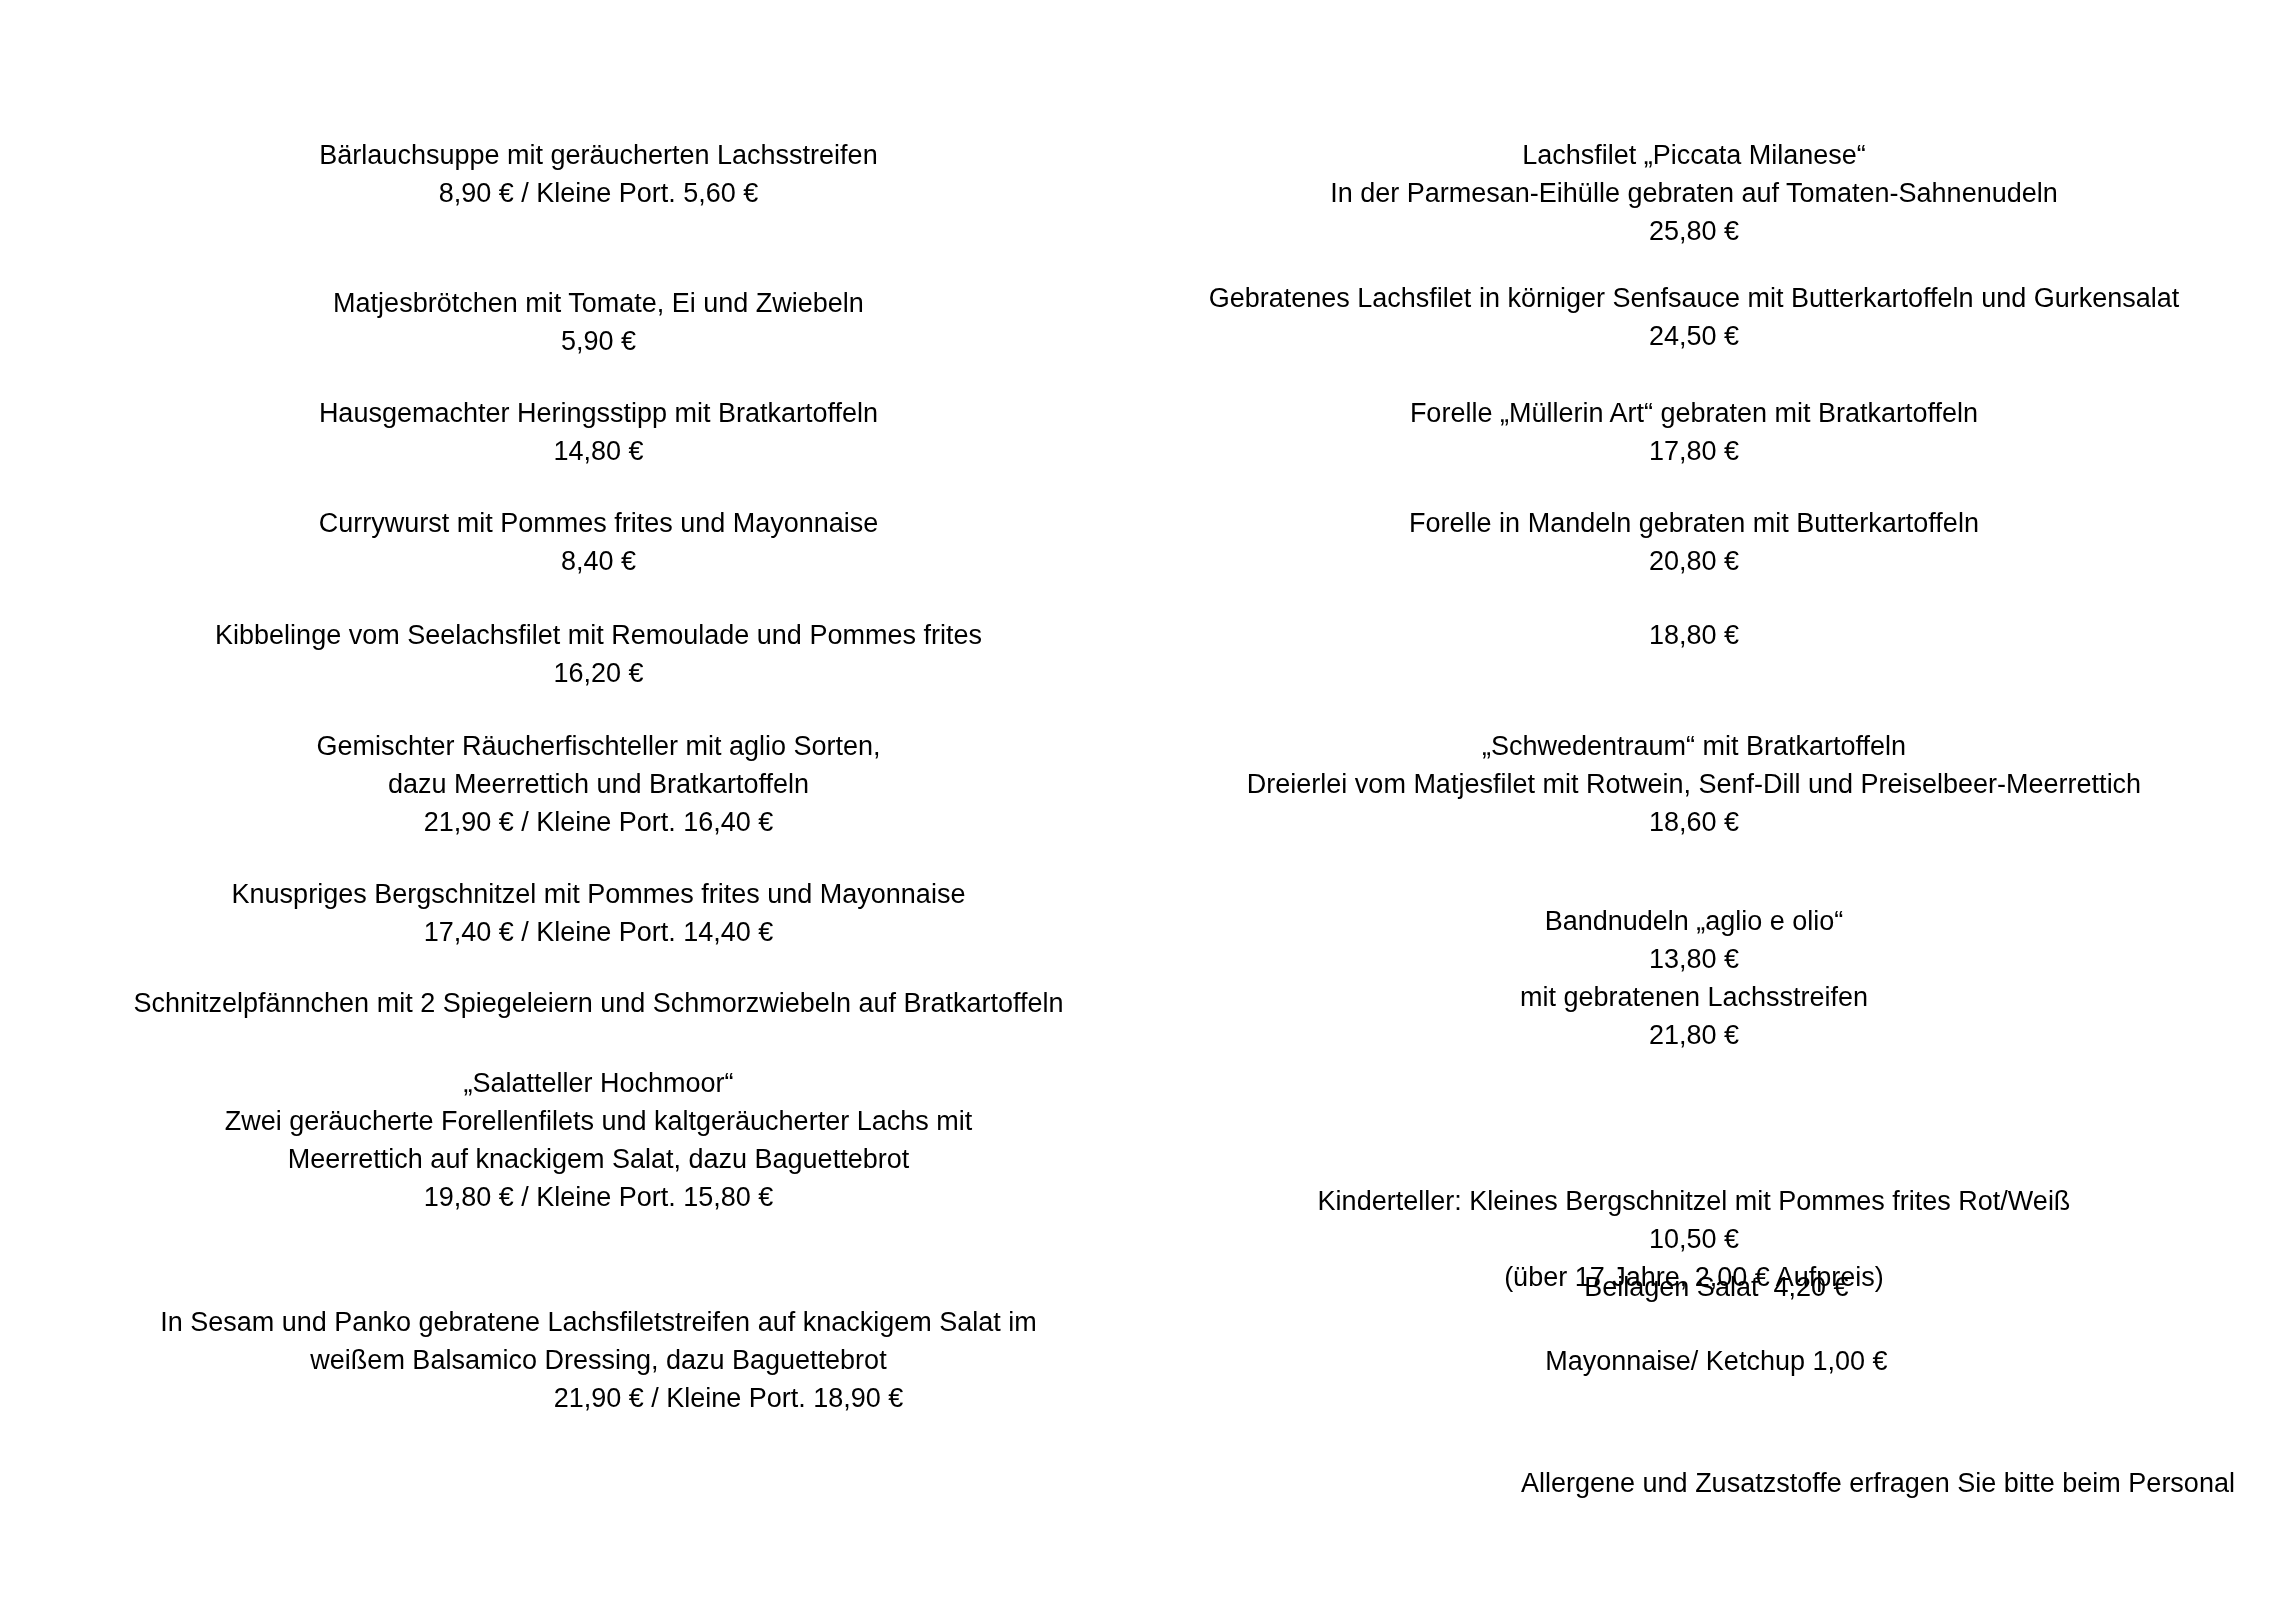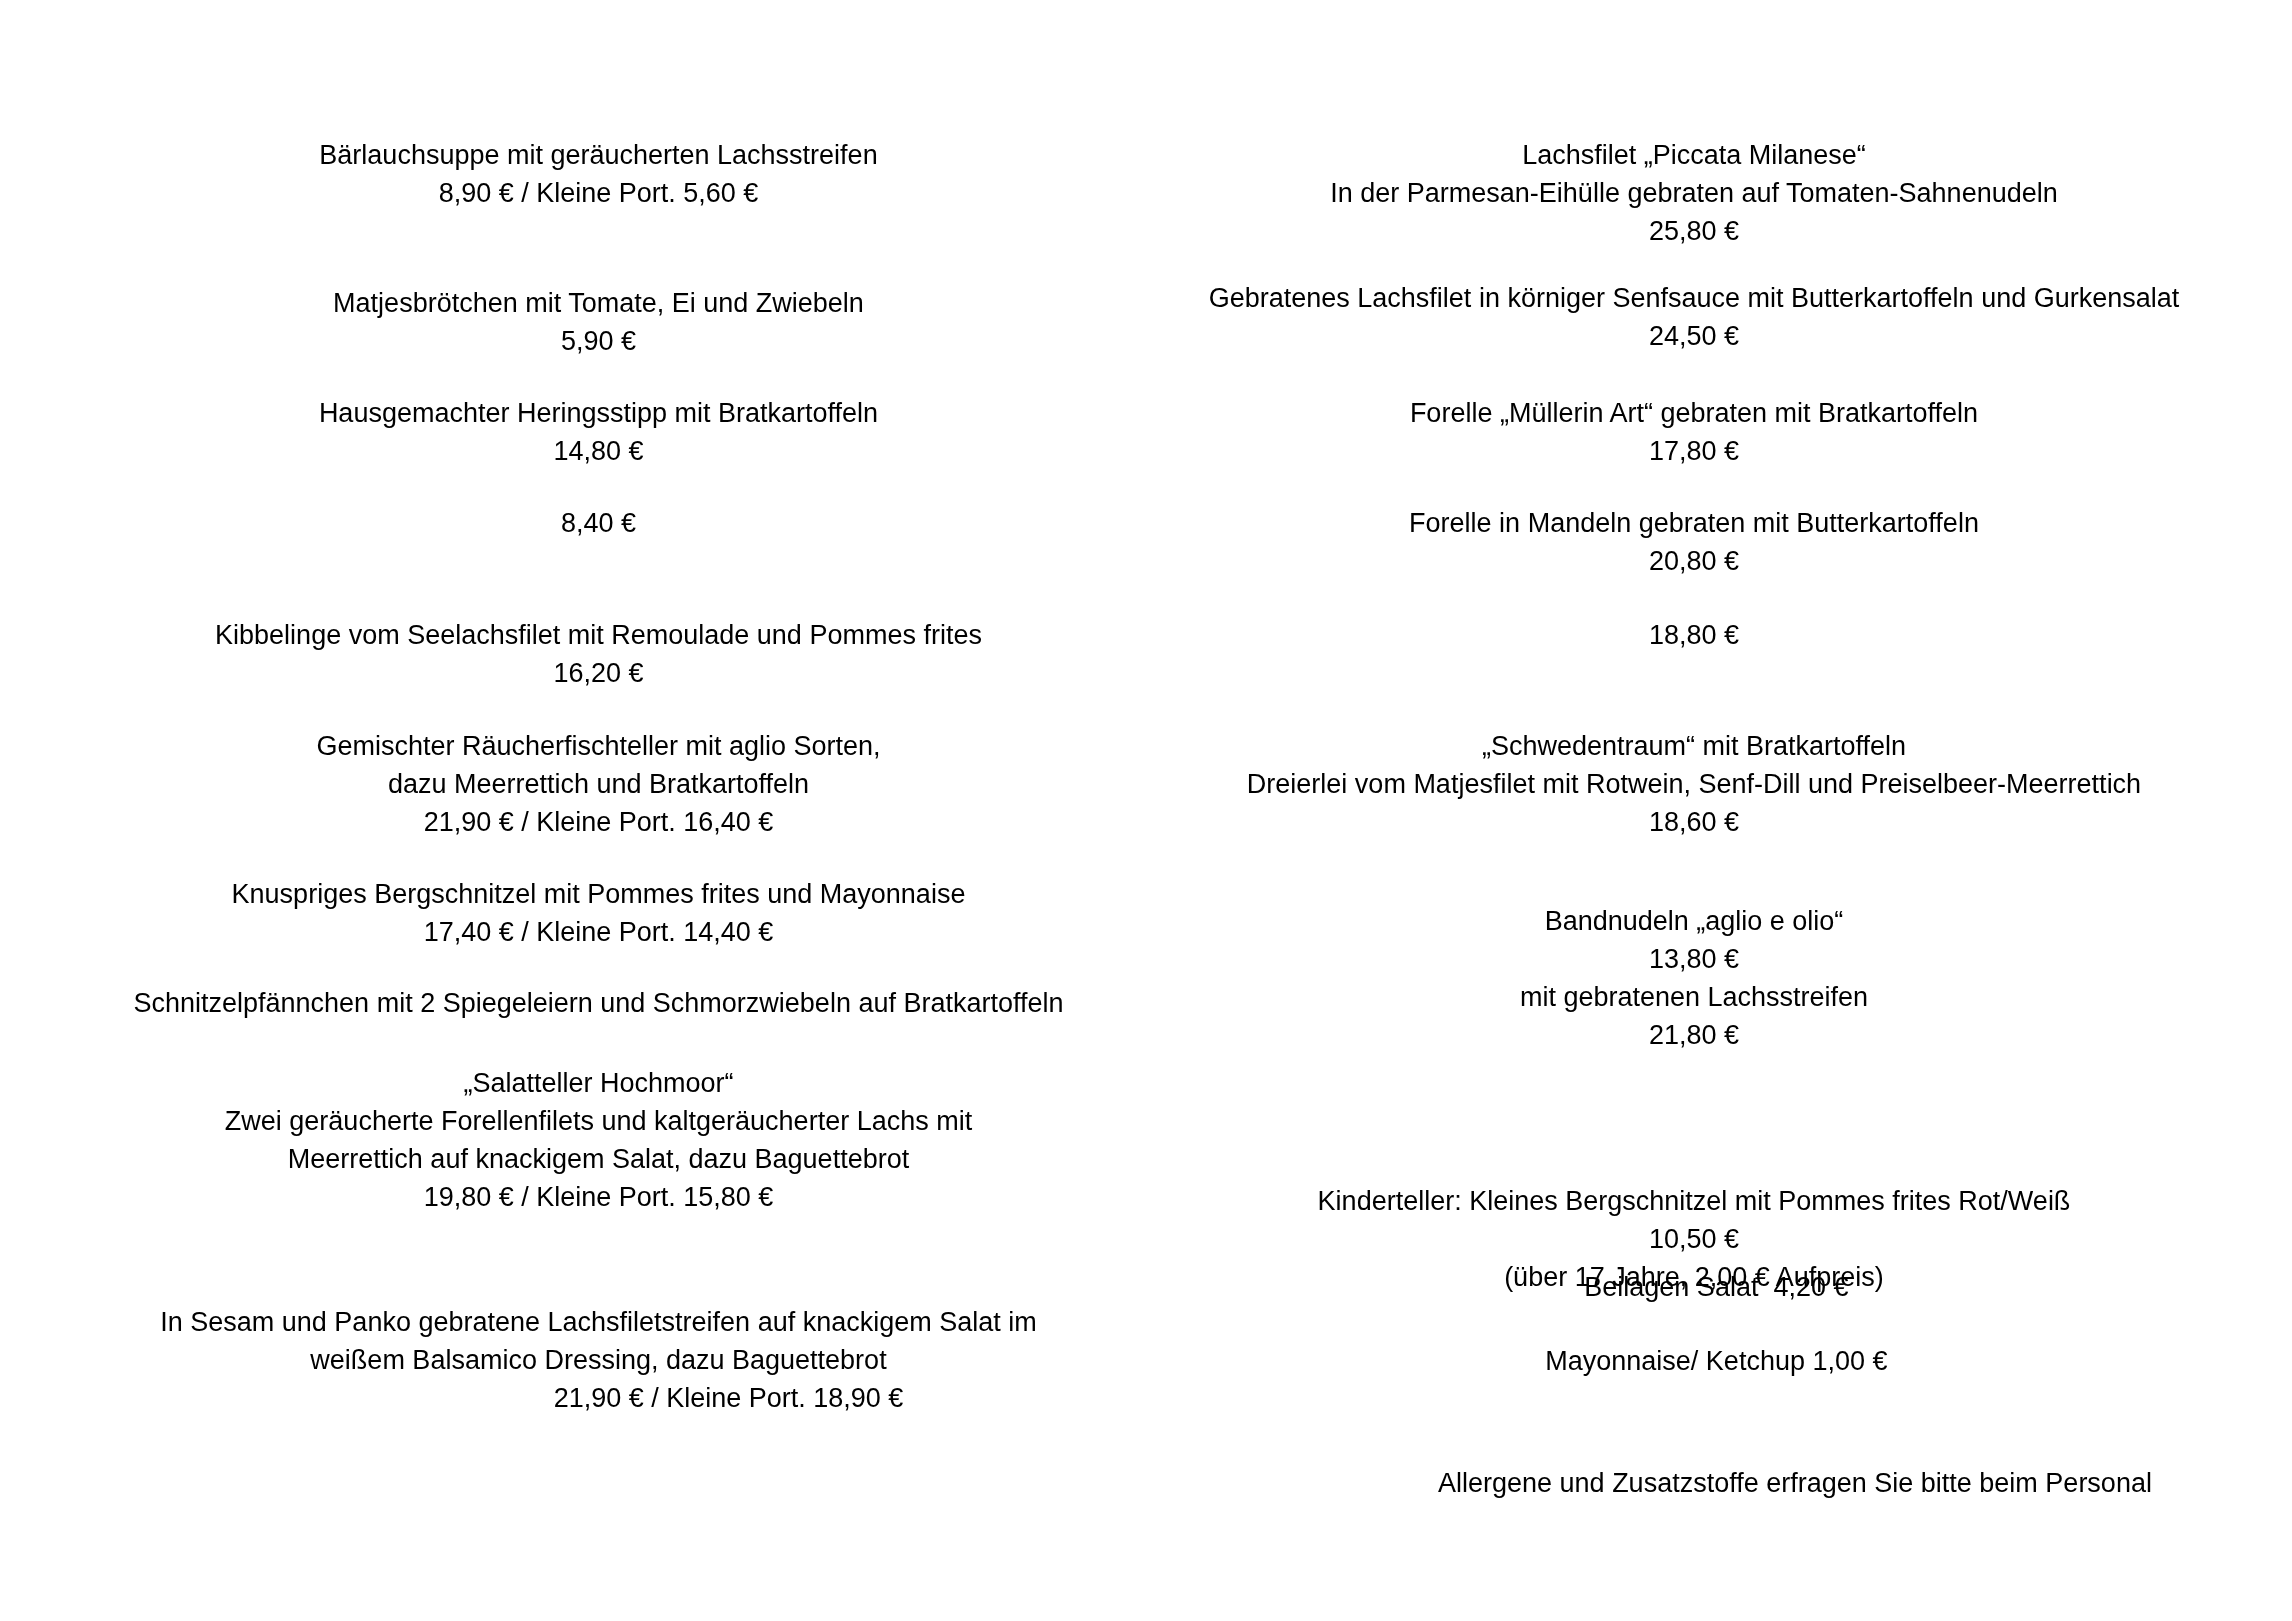--- a/index.html
+++ b/index.html
@@ -43,21 +43,21 @@
   .shift-right {
     transform: translateX(130px);
   }
   
   .align-left {
     text-align: center;
     padding-left: 22.4px;
   }
   .footer-note {
     position: absolute;
-    left: 1438px;
+    left: 1521px;
     top: 1464px;
     white-space: nowrap;
   }
 </style>
 </head>
 <body>
 
 <main>
 
   <section class="column col-left">
@@ -71,20 +71,21 @@
       <div class="line">Matjesbrötchen mit Tomate, Ei und Zwiebeln</div>
       <div class="line">5,90 €</div>
     </div>
 
     <div class="menu-item" style="top:394px">
       <div class="line">Hausgemachter Heringsstipp mit Bratkartoffeln</div>
       <div class="line">14,80 €</div>
     </div>
 
     <div class="menu-item" style="top:504px">
+      <div class="line">Currywurst mit Pommes frites und Mayonnaise</div>
       <div class="line">8,40 €</div>
     </div>
 
     <div class="menu-item" style="top:616px">
       <div class="line">Kibbelinge vom Seelachsfilet mit Remoulade und Pommes frites</div>
       <div class="line">16,20 €</div>
     </div>
 
     <div class="menu-item" style="top:727px">
       <div class="line">Gemischter Räucherfischteller mit aglio Sorten,</div>

